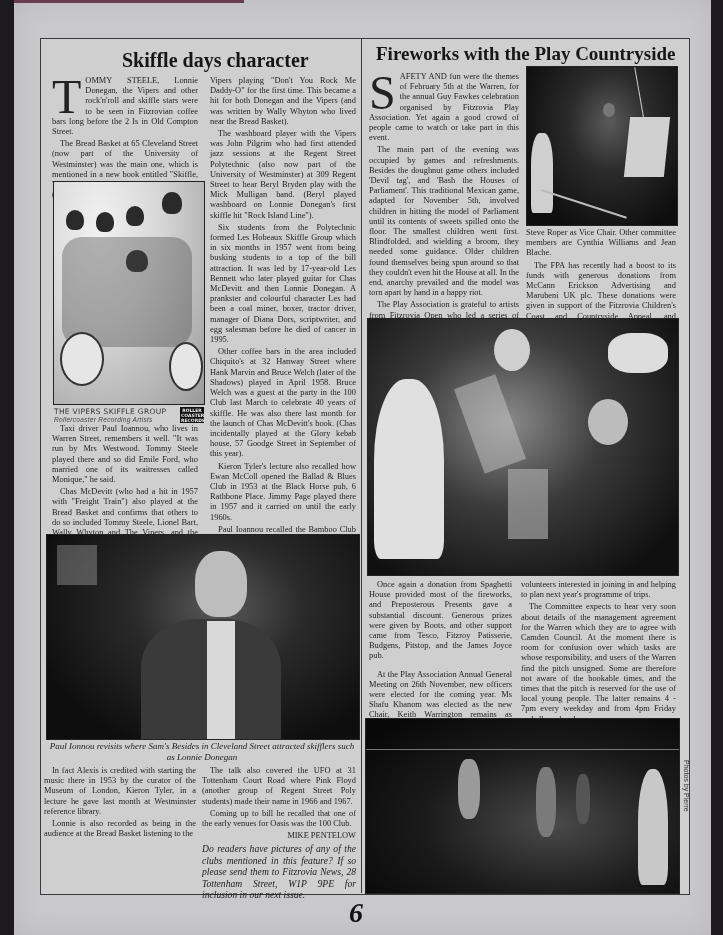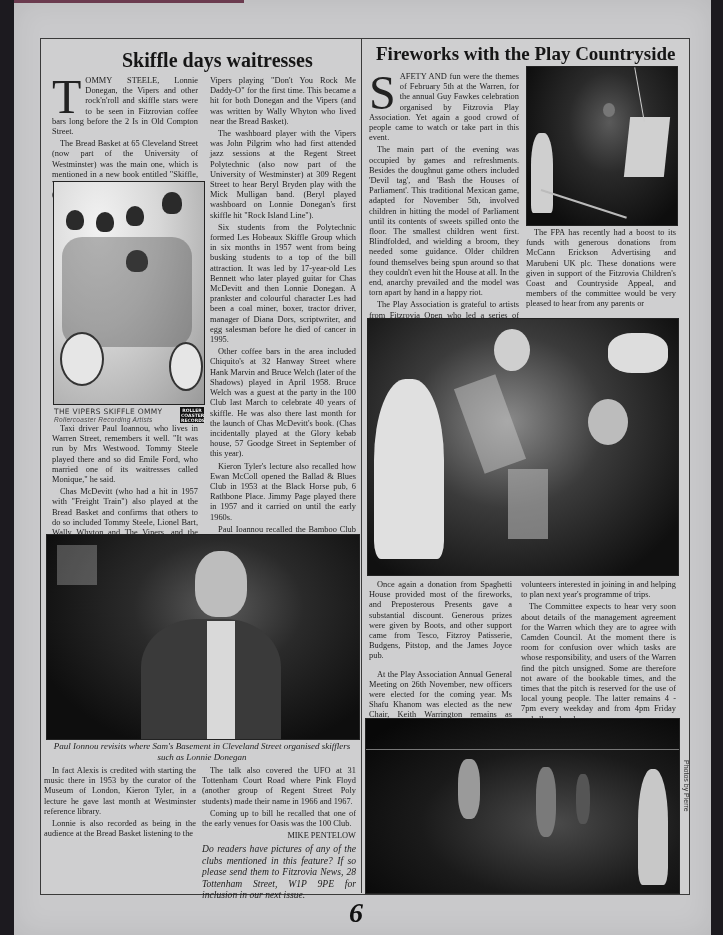--- a/index.html
+++ b/index.html
@@ -66,40 +66,40 @@
 </head>
 <body>
 
 <div class="paper">
   <div class="topstrip"></div>
 </div>
 
 <div class="frame"></div>
 <div class="divider"></div>
 
-<h1 style="left:122px; top:49px;">Skiffle days waitresses</h1>
+<h1 style="left:122px; top:49px;">Skiffle days character</h1>
 
 <div class="col" style="left:52px; top:76px; width:146px;">
   <p class="noindent"><span class="dropcap">T</span><span>OMMY STEELE, Lonnie Donegan, the Vipers and other rock'n'roll and skiffle stars were to be seen in Fitzrovian coffee bars long before the 2 Is in Old Compton Street.</span></p>
   <p>The Bread Basket at 65 Cleveland Street (now part of the University of Westminster) was the main one, which is mentioned in a new book entitled "Skiffle, The Definitive History" by Chas McDevitt (Robson Books, £19.95).</p>
 </div>
 
 <div class="photo ph-vipers" style="left:53px; top:181px; width:150px; height:222px;">
   <div class="figure" style="left:12px; top:28px; width:18px; height:20px; background:#2a2a2a;"></div>
   <div class="figure" style="left:42px; top:30px; width:18px; height:20px; background:#2a2a2a;"></div>
   <div class="figure" style="left:72px; top:24px; width:18px; height:20px; background:#2a2a2a;"></div>
   <div class="figure" style="left:108px; top:10px; width:20px; height:22px; background:#2a2a2a;"></div>
   <div class="figure" style="left:72px; top:68px; width:22px; height:22px; background:#333;"></div>
   <div style="position:absolute; left:8px; top:55px; width:130px; height:110px; background:rgba(60,60,60,0.35); border-radius:20px;"></div>
   <div style="position:absolute; left:6px; top:150px; width:40px; height:50px; border:2px solid #333; border-radius:50%; background:#e6e6e6;"></div>
   <div style="position:absolute; left:115px; top:160px; width:30px; height:45px; border:2px solid #333; border-radius:50%; background:#e6e6e6;"></div>
 
 </div>
 <div class="caption-vipers" style="left:54px; top:407px; width:120px;">
-  <div>THE VIPERS SKIFFLE OMMY</div>
+  <div>THE VIPERS SKIFFLE GROUP</div>
   <div class="caption-sub">Rollercoaster Recording Artists</div>
 </div>
 <div class="logo-badge" style="left:180px; top:407px; width:22px; height:14px;">ROLLER COASTER RECORDS</div>
 
 <div class="col" style="left:52px; top:424px; width:146px;">
   <p>Taxi driver Paul Ioannou, who lives in Warren Street, remembers it well. "It was run by Mrs Westwood. Tommy Steele played there and so did Emile Ford, who married one of its waitresses called Monique," he said.</p>
   <p>Chas McDevitt (who had a hit in 1957 with "Freight Train") also played at the Bread Basket and confirms that others to do so included Tommy Steele, Lionel Bart, Wally Whyton and The Vipers, and the legendary Alexis Korner.</p>
 </div>
 
 <div class="col" style="left:210px; top:76px; width:146px;">
@@ -111,21 +111,21 @@
   <p>Paul Ioannou recalled the Bamboo Club at 30 Rathbone Street in the 1950s and 1960s where John Lee Hooker and others performed.</p>
   <p>Kieron Tyler related how Alexis Korner opened another club in 1964 at 79 Oxford Street called Beat City (which changed its name to Tiles a year later). In 1966 the Who, and the Moody Blues, performed there and Kenny Everett played records in the interval. The club only lasted until 1968 however.</p>
 </div>
 
 <div class="photo ph-dark" style="left:46px; top:534px; width:312px; height:204px;">
   <div style="position:absolute; left:148px; top:16px; width:52px; height:66px; border-radius:45% 45% 40% 40%; background:#bdbdbd;"></div>
   <div style="position:absolute; left:94px; top:84px; width:140px; height:120px; border-radius:40% 40% 0 0; background:#3a3a3a;"></div>
   <div style="position:absolute; left:160px; top:86px; width:28px; height:118px; background:#d9d9d9;"></div>
   <div style="position:absolute; left:10px; top:10px; width:40px; height:40px; background:rgba(255,255,255,0.25);"></div>
 </div>
-<div class="photo-caption" style="left:46px; top:741px; width:312px;">Paul Ionnou revisits where Sam's Basement in Cleveland Street organised skifflers such as Lonnie Donegan</div>
+<div class="photo-caption" style="left:46px; top:741px; width:312px;">Paul Ionnou revisits where Sam's Besides in Cleveland Street attracted skifflers such as Lonnie Donegan</div>
 
 <div class="col" style="left:44px; top:766px; width:152px;">
   <p>In fact Alexis is credited with starting the music there in 1953 by the curator of the Museum of London, Kieron Tyler, in a lecture he gave last month at Westminster reference library.</p>
   <p>Lonnie is also recorded as being in the audience at the Bread Basket listening to the</p>
 </div>
 
 <div class="col" style="left:202px; top:766px; width:154px;">
   <p>The talk also covered the UFO at 31 Tottenham Court Road where Pink Floyd (another group of Regent Street Poly students) made their name in 1966 and 1967.</p>
   <p>Coming up to bill he recalled that one of the early venues for Oasis was the 100 Club.</p>
   <p class="byline">MIKE PENTELOW</p>
@@ -142,20 +142,21 @@
 
 <div class="photo ph-dark" style="left:526px; top:66px; width:150px; height:158px;">
   <div style="position:absolute; left:100px; top:50px; width:40px; height:60px; background:#d0d0d0; transform:skewX(-6deg);"></div>
   <div style="position:absolute; left:112px; top:0; width:1px; height:55px; background:#ccc; transform:rotate(-10deg);"></div>
   <div style="position:absolute; left:4px; top:66px; width:22px; height:80px; background:#cfcfcf; border-radius:40% 40% 10% 10%;"></div>
   <div style="position:absolute; left:14px; top:122px; width:90px; height:2px; background:#bbb; transform:rotate(18deg); transform-origin:left;"></div>
   <div style="position:absolute; left:76px; top:36px; width:12px; height:14px; background:#777; border-radius:50%;"></div>
 </div>
 
 <div class="col" style="left:526px; top:228px; width:150px;">
+  <p class="noindent">Steve Roper as Vice Chair. Other committee members are Cynthia Williams and Jean Blache.</p>
   <p>The FPA has recently had a boost to its funds with generous donations from McCann Erickson Advertising and Marubeni UK plc. These donations were given in support of the Fitzrovia Children's Coast and Countryside Appeal, and members of the committee would be very pleased to hear from any parents or</p>
 </div>
 
 <div class="photo ph-crowd" style="left:367px; top:318px; width:310px; height:256px;">
   <div style="position:absolute; left:126px; top:10px; width:36px; height:42px; background:#cfcfcf; border-radius:50%;"></div>
   <div style="position:absolute; left:6px; top:60px; width:70px; height:180px; background:#e0e0e0; border-radius:45% 45% 10% 10%;"></div>
   <div style="position:absolute; left:100px; top:60px; width:44px; height:90px; background:rgba(200,200,200,0.5); transform:rotate(-20deg);"></div>
   <div style="position:absolute; left:240px; top:14px; width:60px; height:40px; background:#ddd; border-radius:40%;"></div>
   <div style="position:absolute; left:220px; top:80px; width:40px; height:46px; background:#bcbcbc; border-radius:50%;"></div>
   <div style="position:absolute; left:140px; top:150px; width:40px; height:70px; background:rgba(180,180,180,0.6);"></div>

